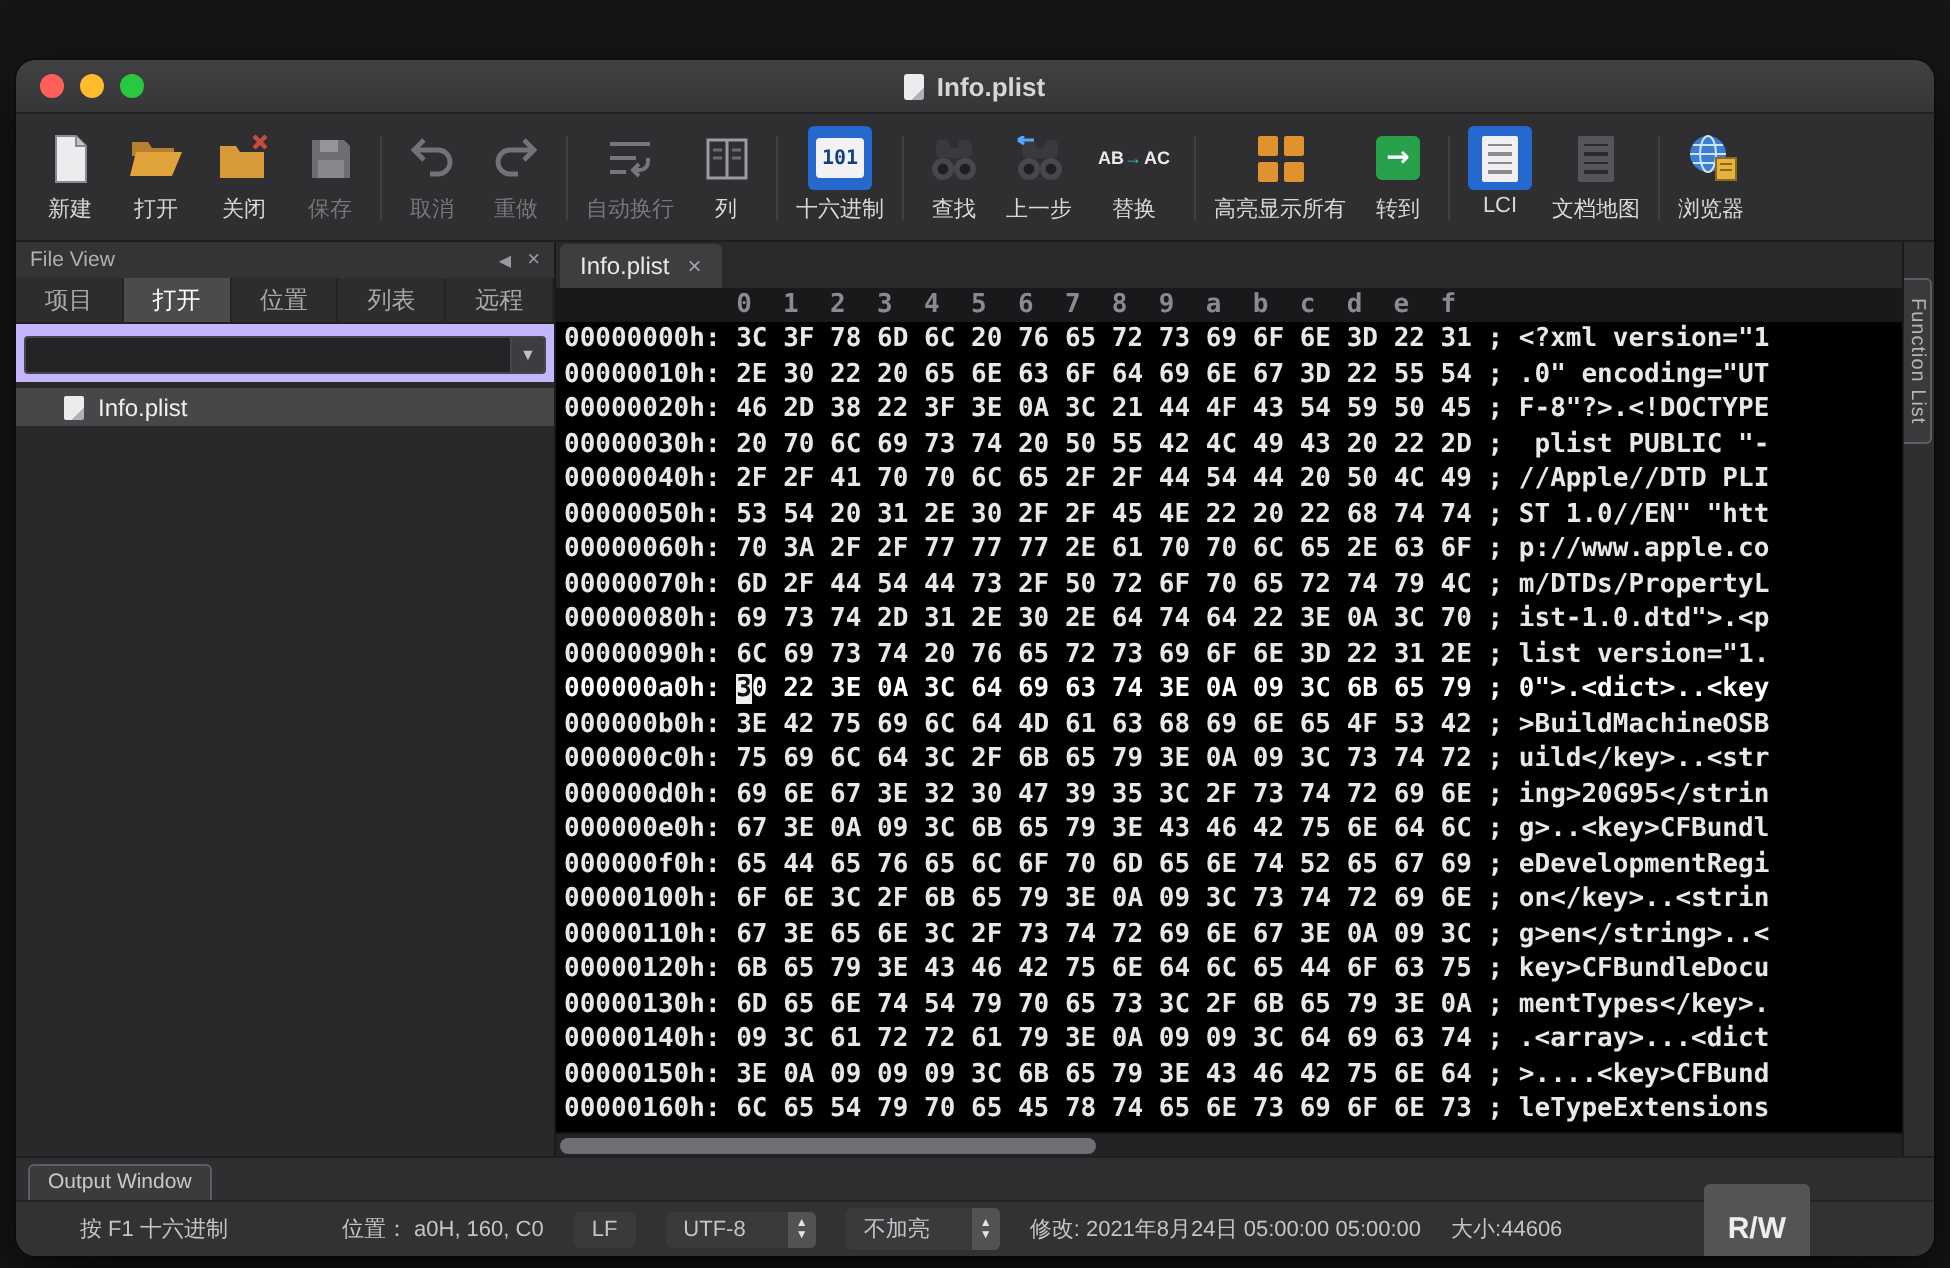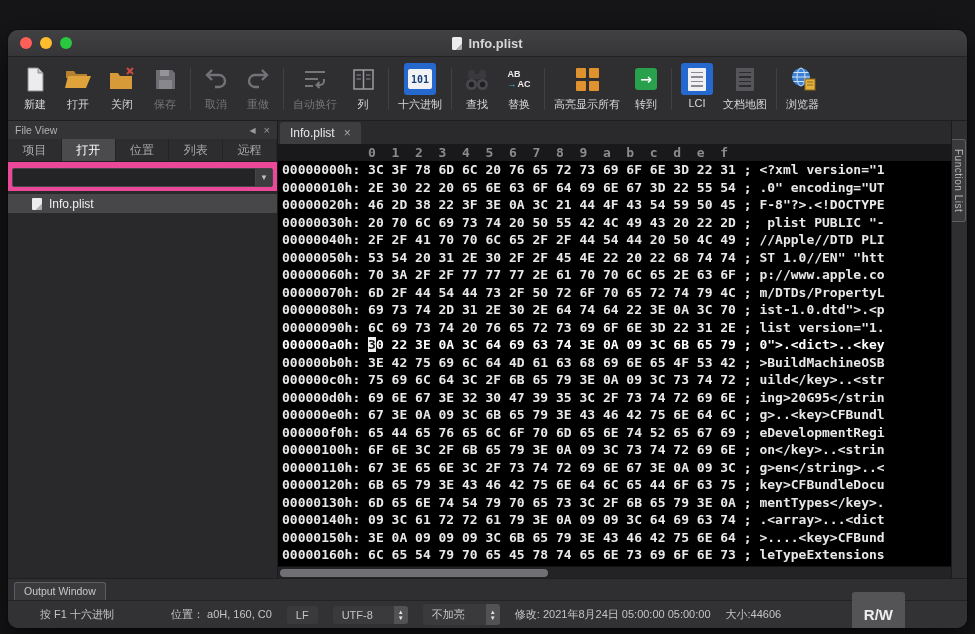--- a/index.html
+++ b/index.html
@@ -28,38 +28,38 @@
   .tbtn { display:flex; flex-direction:column; align-items:center; gap:2px;
     padding:3px 5px 2px; min-width:42px; }
   .tico { height:32px; min-width:32px; display:flex; align-items:center; justify-content:center;
     border-radius:3px; padding:0 3px; }
   .tbtn.active .tico { background:#2569cf; }
   .tlabel { font-size:11px; color:#d8d8da; white-space:nowrap; }
   .tbtn.disabled .tlabel { color:#76767a; }
   .tsep { width:1px; background:#232325; border-right:1px solid #404043; margin:8px 4px; }
   .ic-hex { width:24px; height:20px; background:#f2f2f4; border-radius:2px; color:#17407c;
     font:bold 10px "DejaVu Sans Mono",monospace; display:flex; align-items:center; justify-content:center; }
-  .ic-replace { display:flex; flex-direction:column; align-items:flex-start; line-height:10px;
+  .ic-replace { display:flex; flex-direction:row; align-items:flex-start; line-height:10px;
     font:bold 9px "Liberation Sans",sans-serif; color:#ececee; }
   .rp-arrow { color:#3ab5d8; margin-right:1px; }
   .ic-grid { display:grid; grid-template-columns:10px 10px; grid-gap:3px; }
   .ic-grid span { width:10px; height:10px; background:#e0922f; border-radius:1px; display:block; }
   .ic-goto { width:22px; height:22px; background:#28a04c; border-radius:3px; color:#fff;
     font:bold 14px "DejaVu Sans",sans-serif; display:flex; align-items:center; justify-content:center; }
   .ic-page { width:18px; height:23px; background:#f0f0f2; border-radius:1px; padding:4px 3px;
     display:flex; flex-direction:column; gap:3px; }
   .ic-page i { display:block; height:2px; background:#8a8a90; }
   .ic-page.dark { background:#55555a; }
   .ic-page.dark i { background:#2c2c30; }
 
   
   .body-row { flex:1; min-height:0; display:flex; }
 
   
-  .sidebar { width:270px; flex:none; background:#ec4899; border-right:1px solid #1b1b1d;
+  .sidebar { width:270px; flex:none; background:#c4b5fd; border-right:1px solid #1b1b1d;
     display:flex; flex-direction:column; }
   .panel-head { height:18px; flex:none; background:#343436; display:flex; align-items:center;
     justify-content:space-between; padding:0 7px; font-size:10.5px; color:#b0b0b2; }
   .panel-ctrls { display:flex; gap:8px; align-items:center; color:#9a9a9e; }
   .pc-collapse { font-size:8px; } .pc-close { font-size:11px; }
   .side-tabs { height:23px; flex:none; display:flex; background:#2d2d2f; border-bottom:1px solid #202022; }
   .side-tab { flex:1; display:flex; align-items:center; justify-content:center;
     font-size:12px; color:#a8a8aa; border-right:1px solid #242426; }
   .side-tab.active { background:#4b4b4e; color:#fff; }
   .side-dropdown { margin:6px 4px 4px; height:19px; flex:none; background:#242427;
@@ -234,20 +234,29 @@
       <span class="tlabel">十六进制</span>
     </div>
     <div class="tsep"></div>
     <div class="tbtn">
       <span class="tico">
         <svg width="26" height="23" viewBox="0 0 26 23">
             <use href="#binoc"></use>
           </svg>
       </span>
       <span class="tlabel">查找</span>
+    </div>
+    <div class="tbtn">
+      <span class="tico">
+        <svg width="26" height="23" viewBox="0 0 26 23">
+            <use href="#binoc"></use>
+            <path d="M10 2H2m0 0l3-2M2 2l3 2" stroke="#52a8ff" stroke-width="1.6" fill="none"></path>
+          </svg>
+      </span>
+      <span class="tlabel">上一步</span>
     </div>
     <div class="tbtn">
       <span class="tico">
         <span class="ic-replace">
           <span>AB</span>
           <span><span class="rp-arrow">→</span><span>AC</span></span>
         </span>
       </span>
       <span class="tlabel">替换</span>
     </div>

